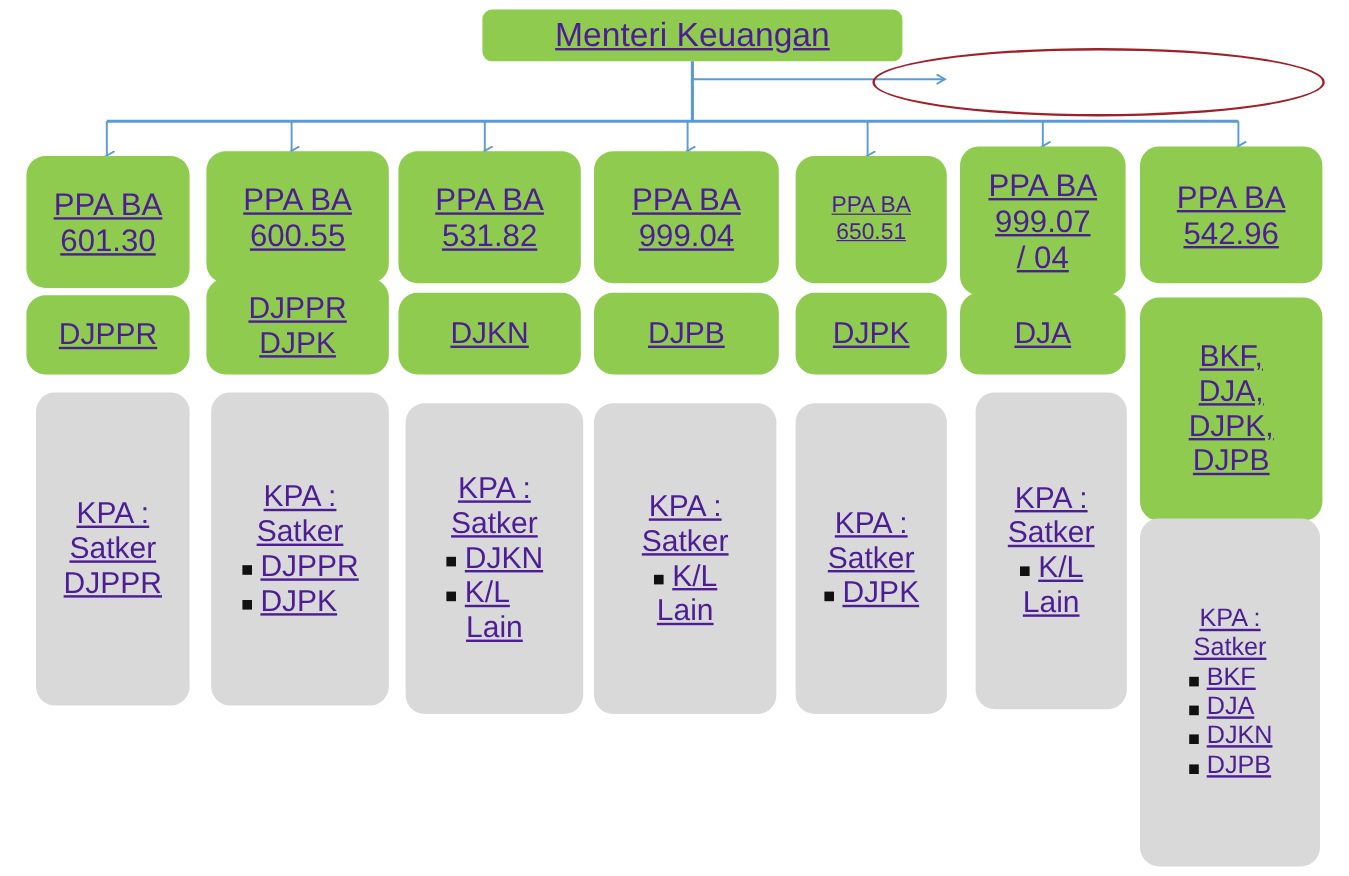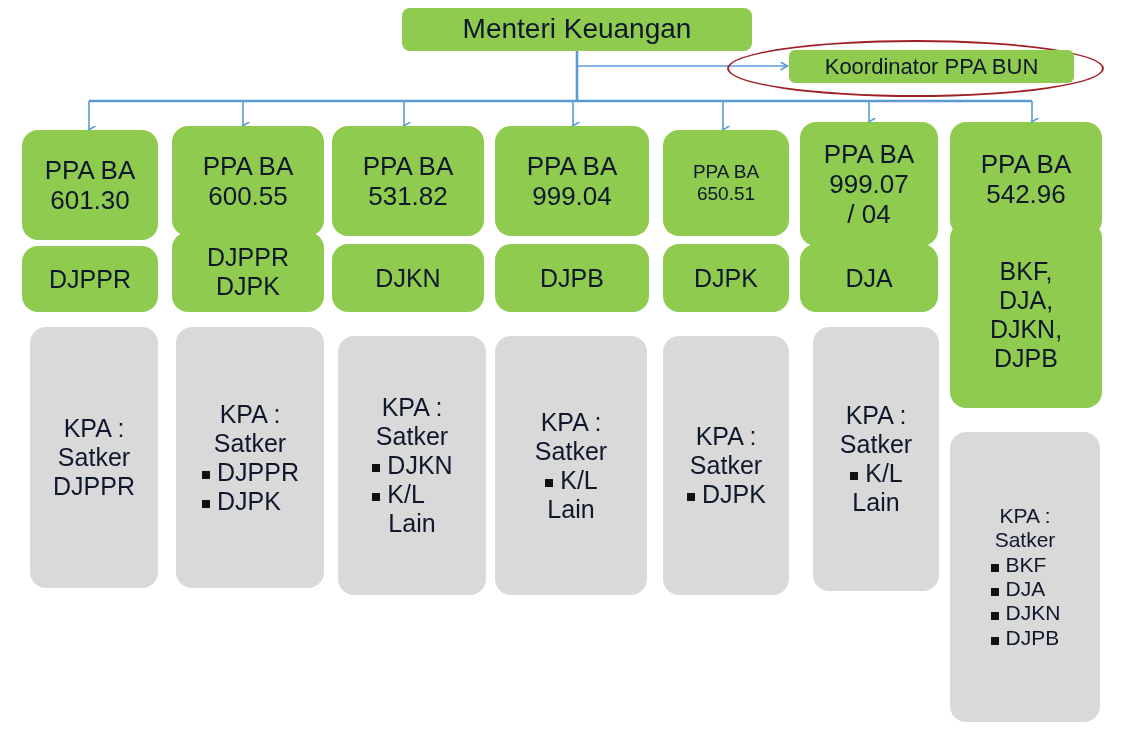--- a/index.html
+++ b/index.html
@@ -34,22 +34,23 @@
   
   .node {
     position: absolute;
     box-sizing: border-box;
     display: flex;
     flex-direction: column;
     align-items: center;
     justify-content: center;
     text-align: center;
     line-height: 1.16;
-    color: #0f172a;
+    color: #4c1d95;
     border-radius: 16px;
+    text-decoration: underline;
   }
   .green  { background: #8FCB4E; }
   .grey   { background: #D9D9D9; }
 
   
   #root-box {
     left: 402px;
     top: 8px;
     width: 350px;
     height: 43px;
@@ -147,23 +148,20 @@
     <path d="M723,101 L723,130" stroke="#5B9BD5" stroke-width="1.6" fill="none" marker-end="url(#ah)"></path>
     <path d="M869,101 L869,122" stroke="#5B9BD5" stroke-width="1.6" fill="none" marker-end="url(#ah)"></path>
     <path d="M1032,101 L1032,122" stroke="#5B9BD5" stroke-width="1.6" fill="none" marker-end="url(#ah)"></path>
   </svg>
 
   <div class="node green" id="root-box">
     <span>Menteri Keuangan</span>
   </div>
 
   <div id="coord-ellipse"></div>
-  <div class="node green" id="coord-box">
-    <span>Koordinator PPA BUN</span>
-  </div>
 
   <div class="node green ppa-head" style="left:22px; top:130px; width:136px; height:110px;">
     <span>PPA BA</span>
     <span>601.30</span>
   </div>
   <div class="node green unit" style="left:22px; top:246px; width:136px; height:66px;">
     <span>DJPPR</span>
   </div>
   <div class="node grey kpa" style="left:30px; top:327px; width:128px; height:261px;">
     <div class="kpa-lines">
@@ -262,24 +260,24 @@
         <li>K/L</li>
       </ul>
       <span class="line">Lain</span>
     </div>
   </div>
 
   <div class="node green ppa-head" style="left:950px; top:122px; width:152px; height:114px;">
     <span>PPA BA</span>
     <span>542.96</span>
   </div>
-  <div class="node green unit" style="left:950px; top:222px; width:152px; height:186px;">
+  <div class="node green unit" style="left:950px; top:248px; width:152px; height:186px;">
     <span>BKF,</span>
     <span>DJA,</span>
-    <span>DJKN,</span>
+    <span>DJPK,</span>
     <span>DJPB</span>
   </div>
   <div class="node grey kpa small" style="left:950px; top:432px; width:150px; height:290px;">
     <div class="kpa-lines">
       <span class="line">KPA :</span>
       <span class="line">Satker</span>
       <ul class="bullets">
         <li>BKF</li>
         <li>DJA</li>
         <li>DJKN</li>

